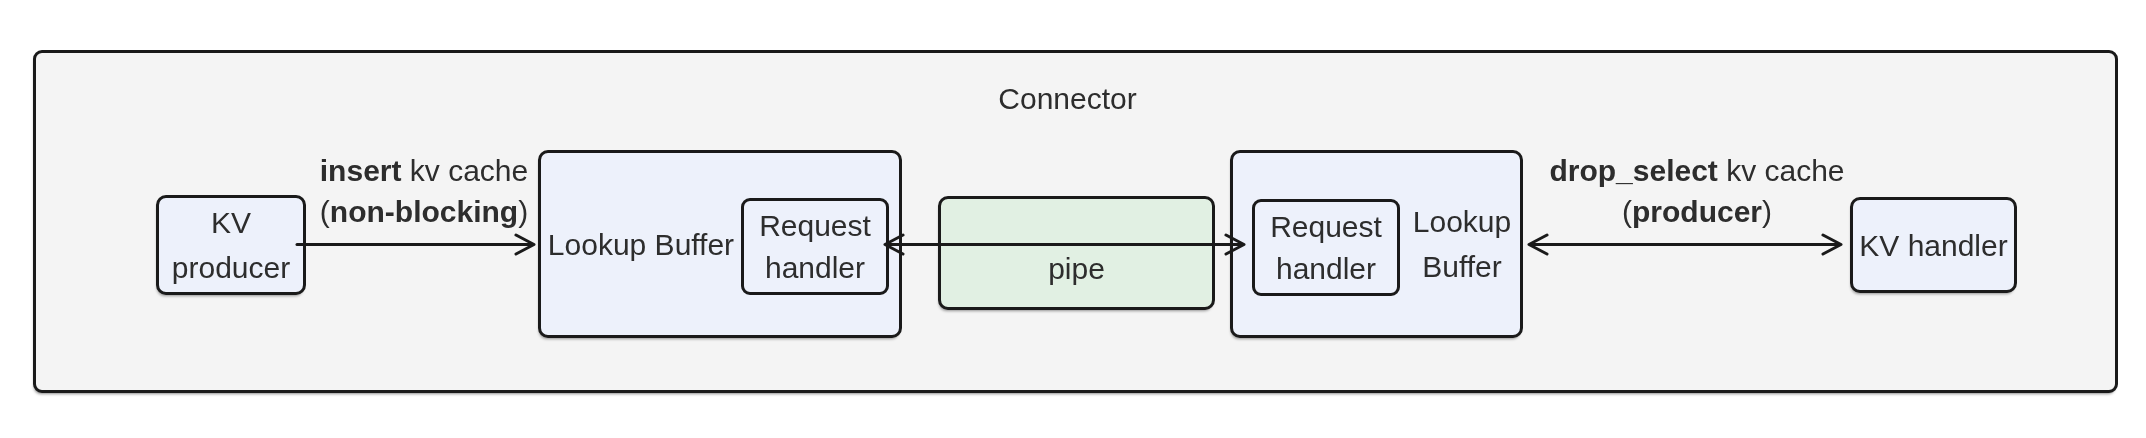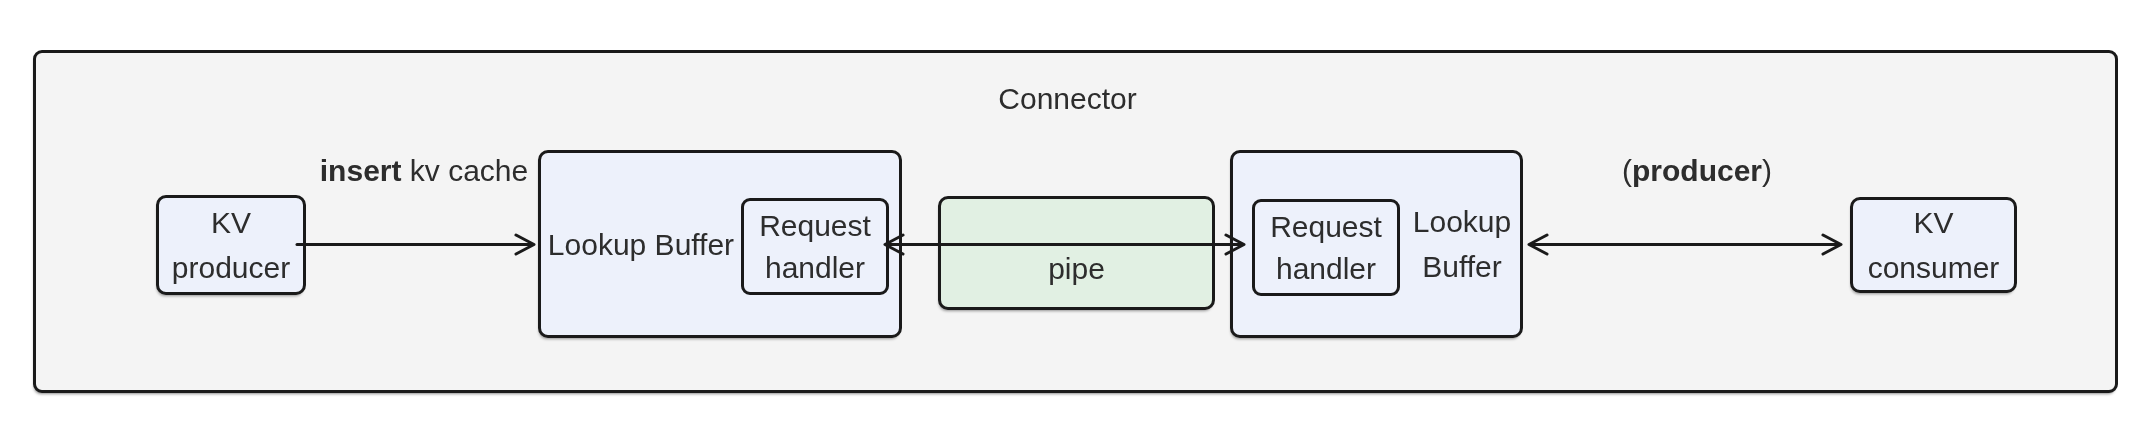--- a/index.html
+++ b/index.html
@@ -68,20 +68,21 @@
   <div class="container">
     <div class="diagram-title">Connector</div>
   </div>
 
   <div class="node node-kv-producer">
     <span>KV producer</span>
   </div>
 
   <div class="edge-label edge-label-insert">
     <div><b>insert</b><span> kv cache</span></div>
+    <div><span>(</span><b>non-blocking</b><span>)</span></div>
   </div>
 
   <div class="node node-lookup-buffer-left">
     <div class="lb-label">Lookup Buffer</div>
     <div class="node node-request-handler">
       <span>Request handler</span>
     </div>
   </div>
 
   <div class="node node-pipe">
@@ -89,25 +90,26 @@
   </div>
 
   <div class="node node-lookup-buffer-right">
     <div class="node node-request-handler">
       <span>Request handler</span>
     </div>
     <div class="lb-label">Lookup Buffer</div>
   </div>
 
   <div class="edge-label edge-label-drop">
+    <div><b>drop_select</b><span> kv cache</span></div>
     <div><span>(</span><b>producer</b><span>)</span></div>
   </div>
 
   <div class="node node-kv-consumer">
-    <span>KV consumer</span>
+    <span>KV handler</span>
   </div>
 
   <svg class="edges-overlay" viewBox="0 0 2146 438" xmlns="http://www.w3.org/2000/svg">
     <g>
       <path class="edge-stroke" d="M297 244.5 H532"></path>
       <path class="edge-stroke" d="M516 235 L534 244.5 L516 254"></path>
     </g>
     <g>
       <path class="edge-stroke" d="M887 244.5 H1242"></path>
       <path class="edge-stroke" d="M903 235 L885 244.5 L903 254"></path>

